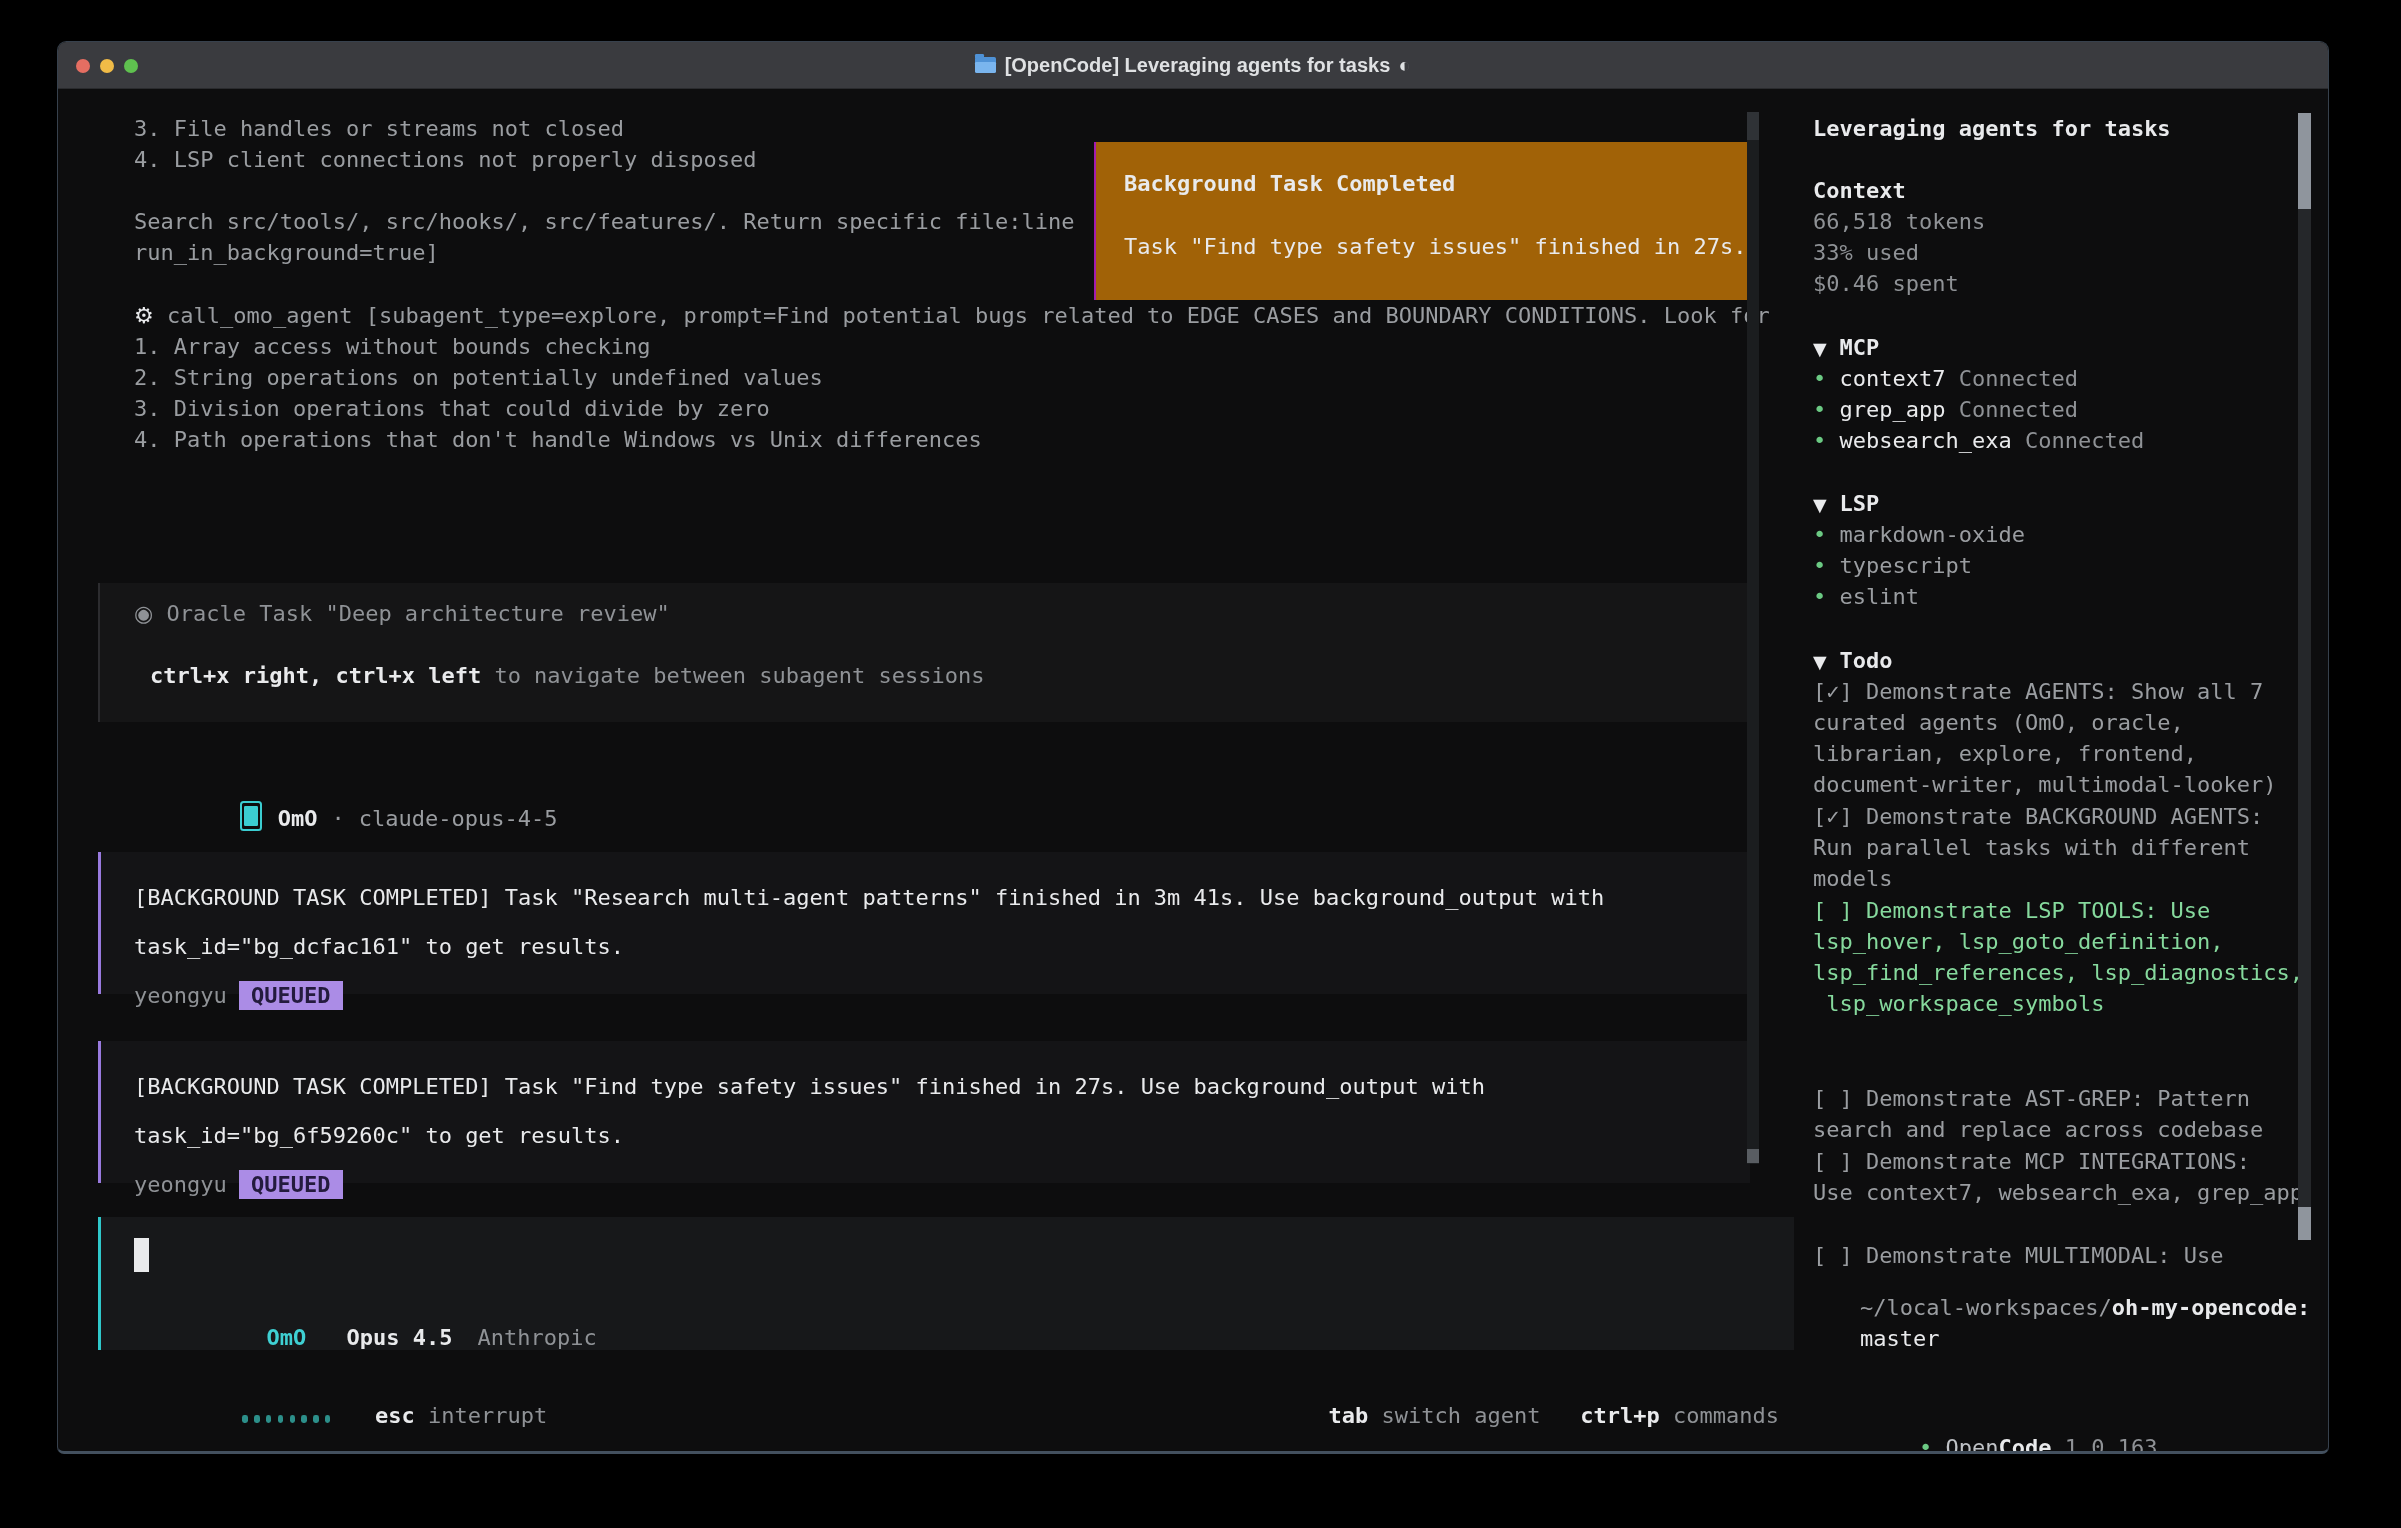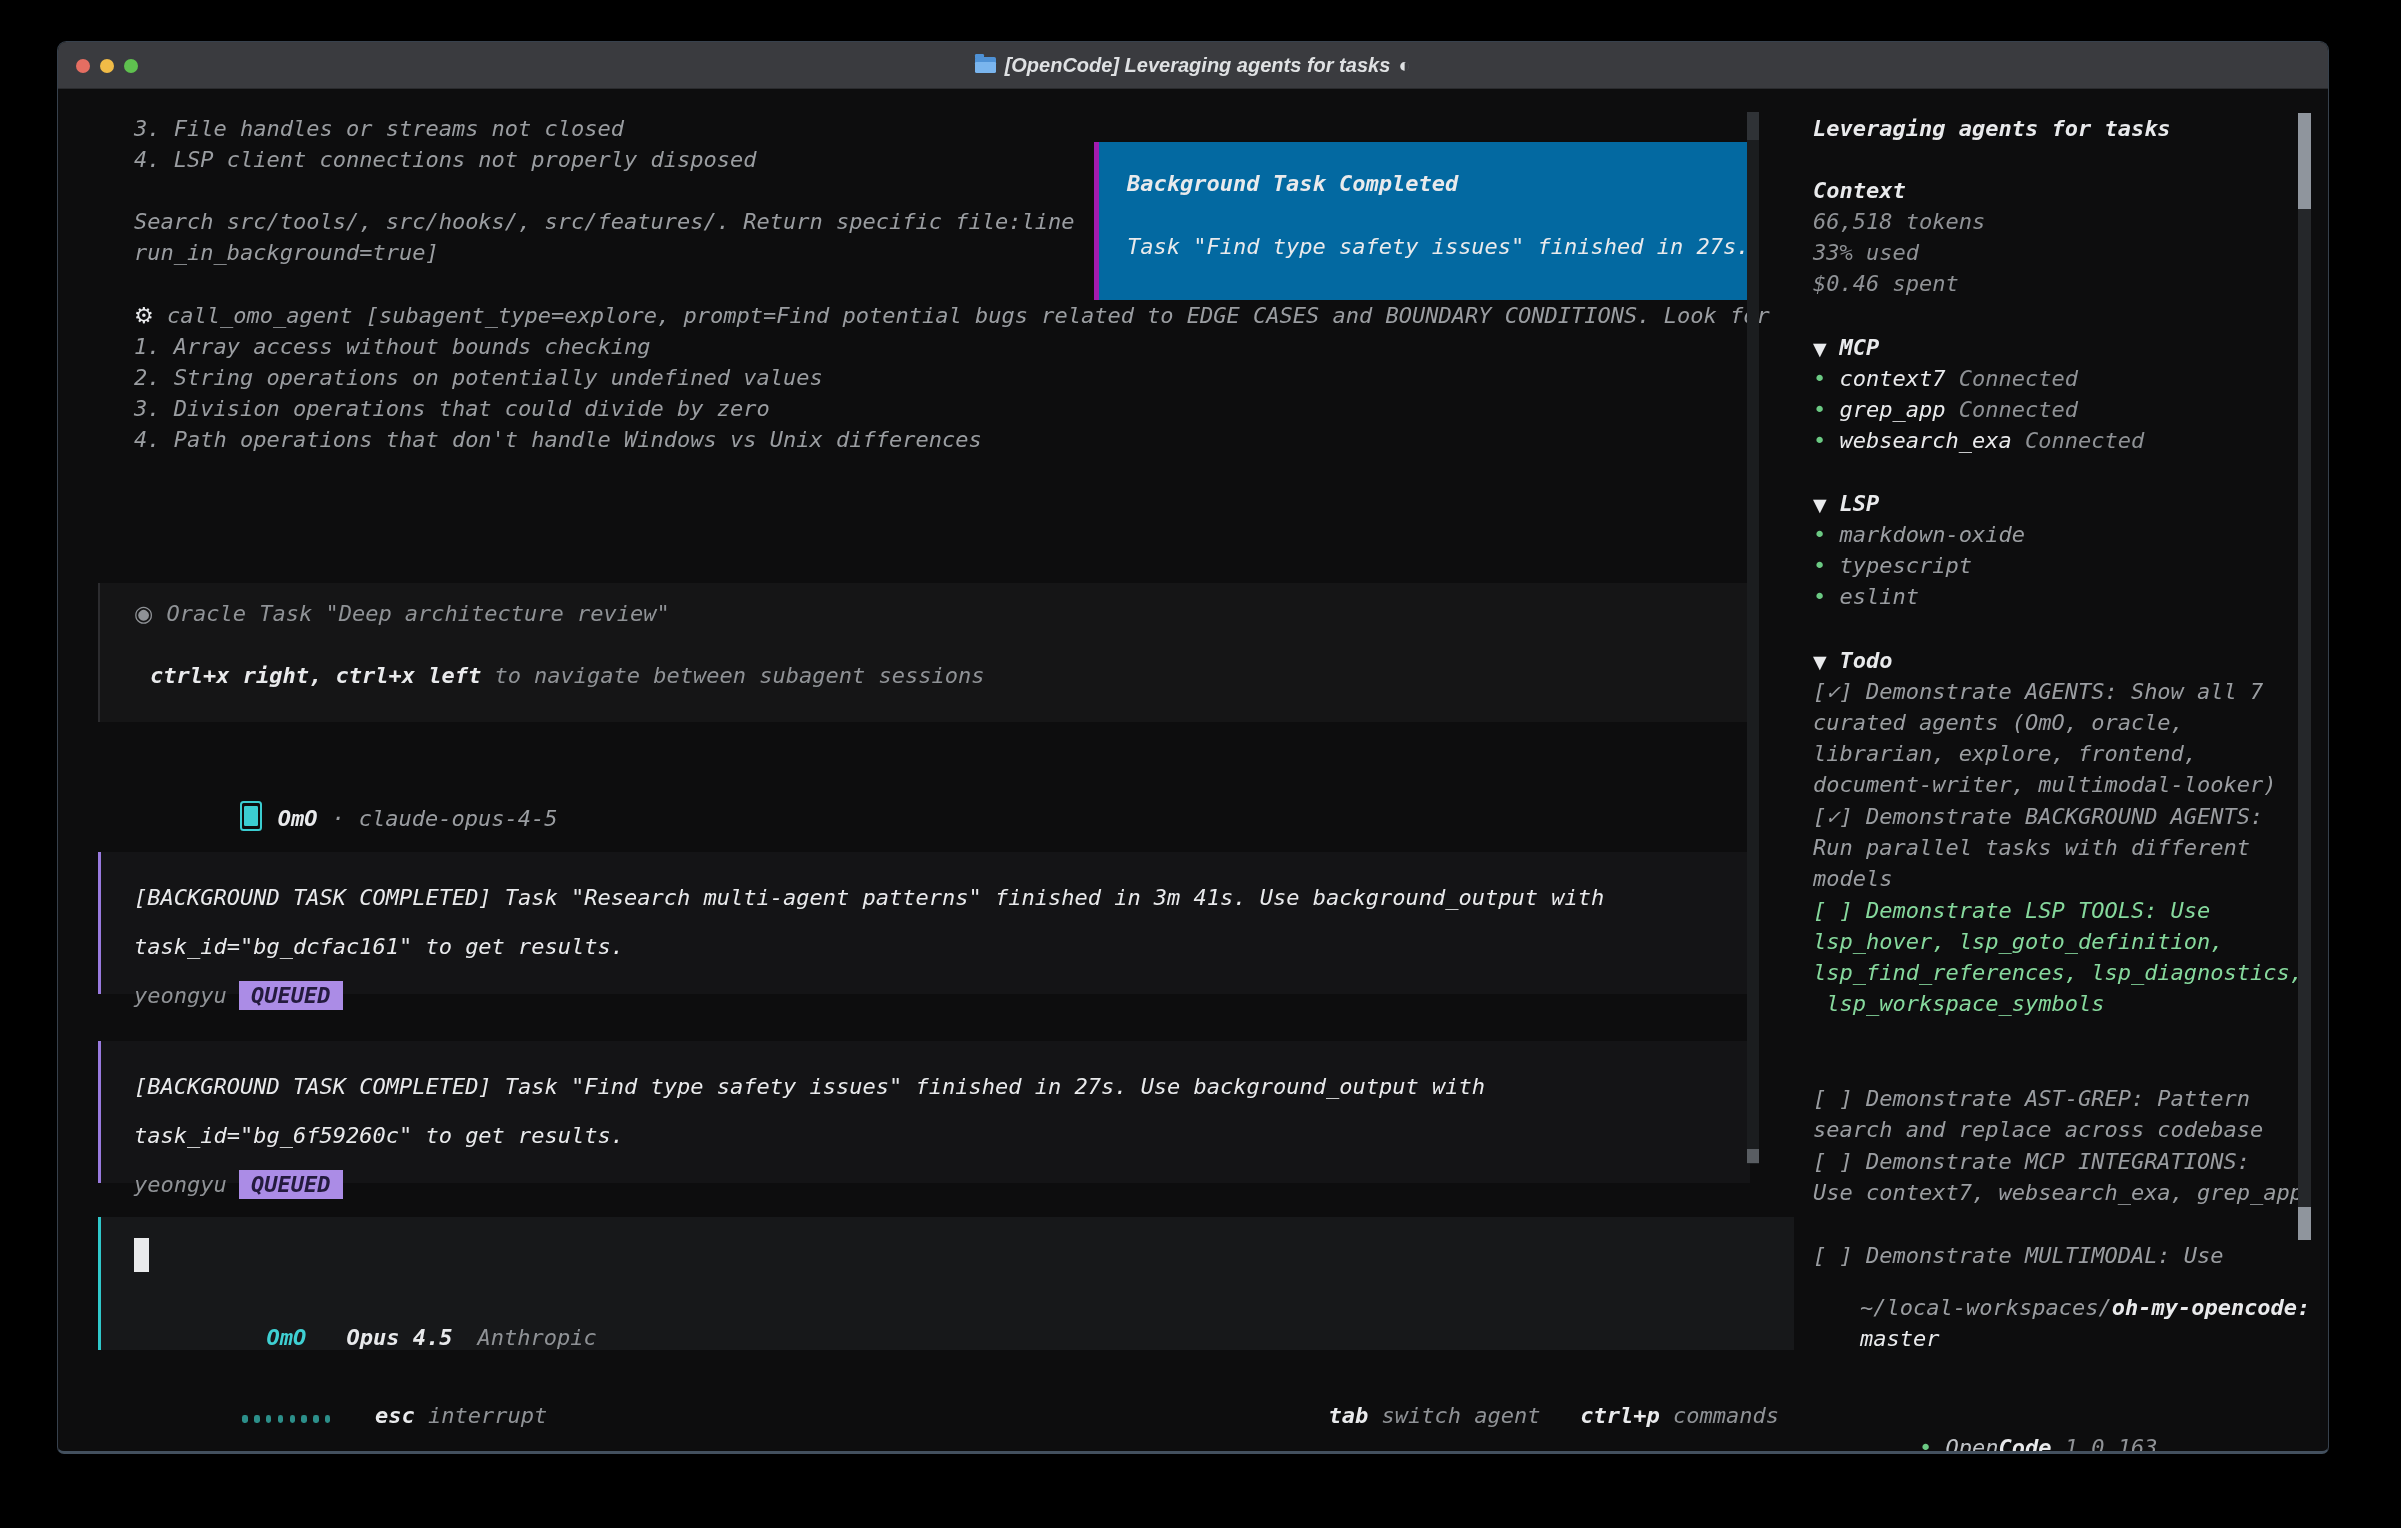--- a/index.html
+++ b/index.html
@@ -1,37 +1,37 @@
 <!DOCTYPE html>
 <html style="font-size:9.5px"><head>
 <meta charset="utf-8">
 <style>
   * { margin:0; padding:0; box-sizing:border-box; }
   html,body { background:#000; }
   .desktop { position:relative; width:2399px; height:1528px; background:#000; overflow:hidden;
-             font-family:"DejaVu Sans Mono", monospace;font-style:italic; }
+             font-family:"DejaVu Sans Mono", monospace; }
   .window { position:absolute; left:57px; top:41px; width:2272px; height:1413px;
             background:#0d0d0e; border:1.8px solid #37414d; border-bottom:3.5px solid #43505e;
             border-radius:9.5px 9.5px 7px 7px; overflow:hidden; }
   .titlebar { position:absolute; left:0; top:0; right:0; height:47px; background:#3a3b3f;
               border-bottom:1.2px solid #2a2b2e; display:flex; align-items:center; justify-content:center;
               font-family:"Liberation Sans", sans-serif; }
   .lights { position:absolute; left:17.7px; top:0; height:47px; display:flex; align-items:center; gap:10px; }
   .light { width:14px; height:14px; border-radius:50%; }
   .light.red { background:#e56e62; } .light.yellow { background:#f0bb47; } .light.green { background:#5fc14f; }
   .title-wrap { display:flex; align-items:center; gap:8.3px; color:#dfe1e3; font-size:20px; font-weight:bold; }
   .folder { width:21px; height:16px; background:#4f92d6; border-radius:1.8px; position:relative; }
   .folder::before { content:""; position:absolute; top:-3px; left:0; width:8.9px; height:3.5px; background:#4f92d6; border-radius:1.2px 1.2px 0 0; }
   .folder::after { content:""; position:absolute; left:0; right:0; top:4.7px; bottom:0; background:#7ab5ee; border-radius:1.2px 1.2px 1.8px 1.8px; }
   .term { position:absolute; left:0; top:48px; right:0; bottom:0; font-size:22px; color:#9a9da1; }
   .abs { position:absolute; }
   .row { height:31px; line-height:31px; white-space:pre; }
   .gray { color:#9a9da1; } .dim { color:#8f9296; } .white { color:#e9eaec; } .bold { font-weight:bold; }
   .ltgray { color:#bfc2c6; }
-  .toast { background:#0369a1; border-left:5px solid #a21caf; border-right:3px solid #55bd71; }
+  .toast { background:#a16207; border-left:2px solid #a21caf; border-right:3px solid #55bd71; }
   .toast .t-line { position:absolute; left:28px; white-space:pre; line-height:31px; }
   .oracle { background:#151516; border-left:2.4px solid #2c2c2f; }
   .msg { background:#141416; border-left:3.5px solid #997ade; padding:11.8px 0 0 33px; }
   .msg .row { color:#e9eaec;margin-top:18px; }
   .badge { display:inline-block; background:#ab8ce6; color:#241b3e; font-weight:bold;
            padding:0 12.4px; margin-left:11.8px; line-height:29px; height:29px; vertical-align:baseline; }
   .inputbox { background:#17181a; border-left:3.5px solid #2fc7ca; }
   .cursor { position:absolute; left:33px; top:20.7px; width:15.4px; height:34px; background:#e9eaec; }
   .omo-icon { display:inline-block; width:22.5px; height:29.5px; border:2.4px solid #3bcdd1; border-radius:3.5px;
               position:relative; vertical-align:-4.7px; margin-right:15.4px; }

